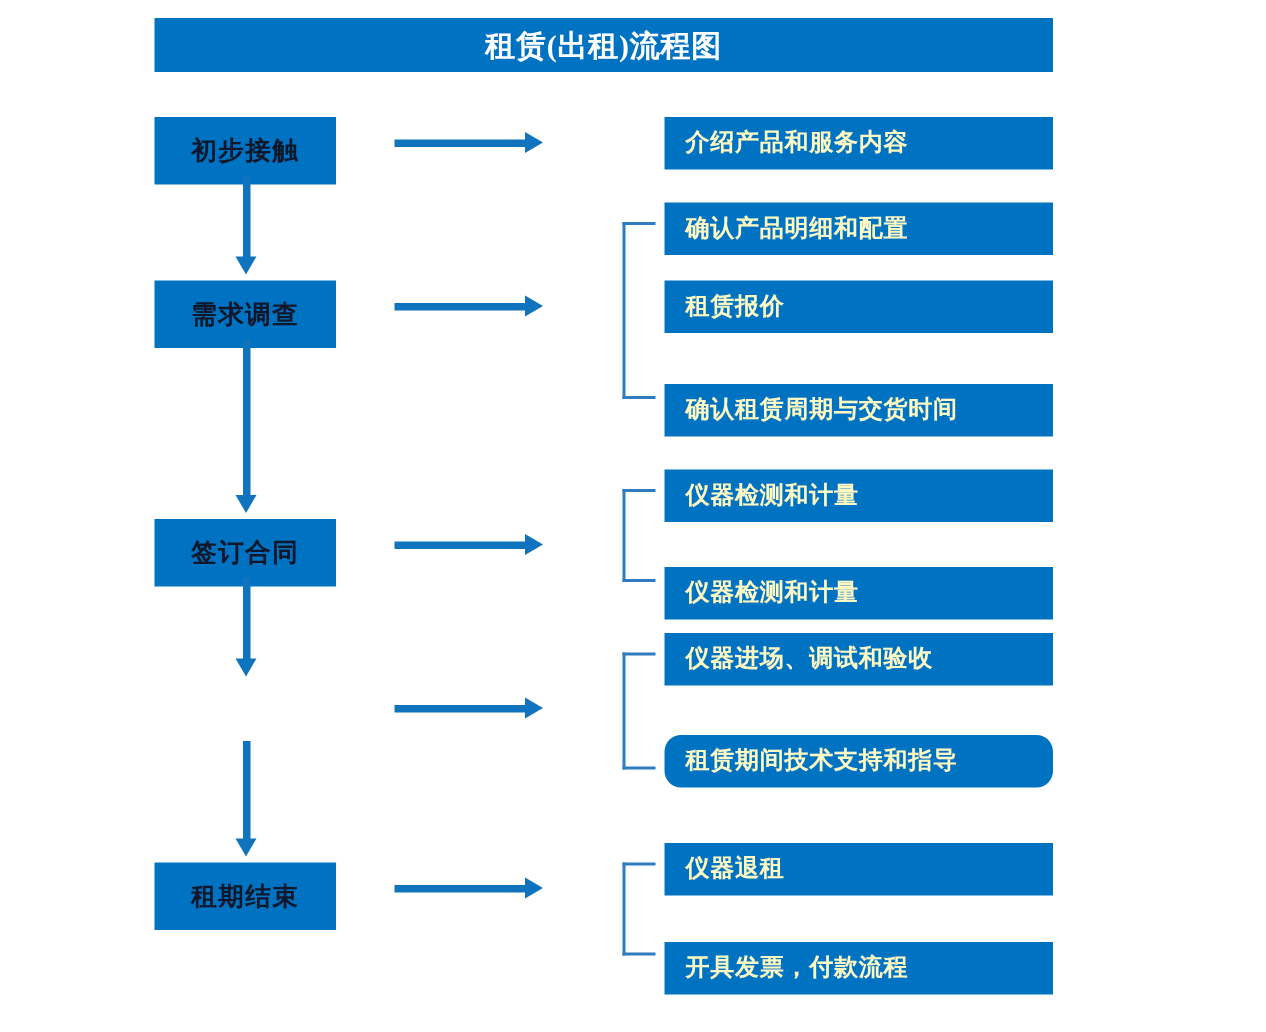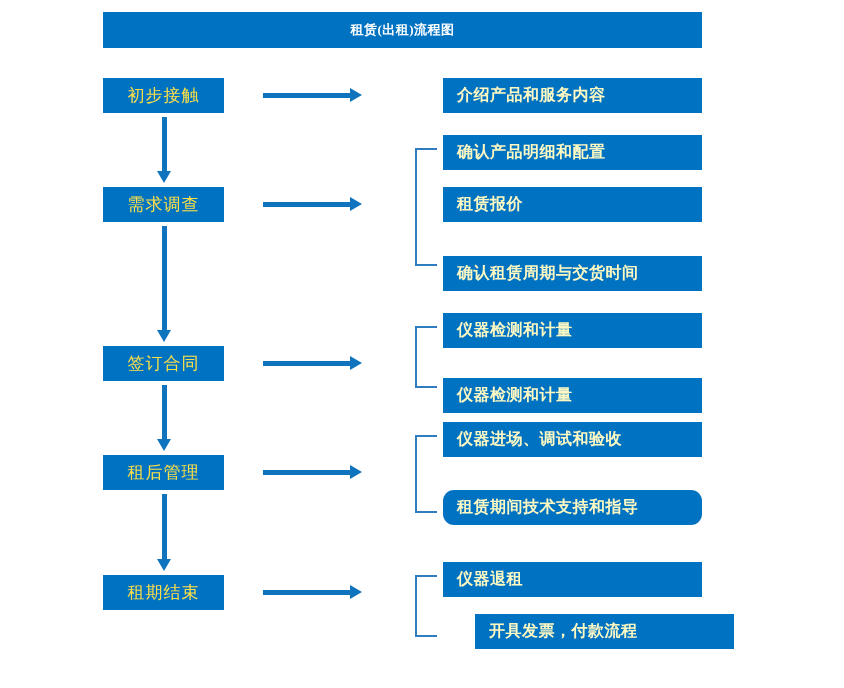--- a/index.html
+++ b/index.html
@@ -18,36 +18,36 @@
     overflow: hidden;
   }
   .title-bar {
     position: absolute;
     left: 103px;
     top: 12px;
     width: 599px;
     height: 36px;
     background: #0072c2;
     color: #ffffff;
-    font-size: 13px;
+    font-size: 20px;
     font-weight: bold;
     display: flex;
     align-items: center;
     justify-content: center;
     letter-spacing: 0.5px;
   }
   .stage-box {
     position: absolute;
     left: 103px;
     width: 121px;
-    height: 35px;
+    height: 45px;
     background: #0072c2;
-    color: #fde047;
+    color: #0f172a;
     font-size: 17px;
-    font-weight: normal;
+    font-weight: bold;
     display: flex;
     align-items: center;
     justify-content: center;
     letter-spacing: 1px;
   }
   .detail-box {
     position: absolute;
     left: 443px;
     width: 259px;
     height: 35px;
@@ -125,21 +125,20 @@
 </head>
 <body>
 
 <div id="canvas">
 
   <div class="title-bar">租赁(出租)流程图</div>
 
   <div class="stage-box" style="top:78px;">初步接触</div>
   <div class="stage-box" style="top:187px;">需求调查</div>
   <div class="stage-box" style="top:346px;">签订合同</div>
-  <div class="stage-box" style="top:455px;">租后管理</div>
   <div class="stage-box" style="top:575px;">租期结束</div>
 
   <div class="v-arrow" style="top:117px; height:66px;">
     <span class="shaft"></span>
     <span class="head"></span>
   </div>
   <div class="v-arrow" style="top:226px; height:116px;">
     <span class="shaft"></span>
     <span class="head"></span>
   </div>
@@ -180,15 +179,15 @@
 
   <div class="detail-box" style="top:78px;">介绍产品和服务内容</div>
   <div class="detail-box" style="top:135px;">确认产品明细和配置</div>
   <div class="detail-box" style="top:187px;">租赁报价</div>
   <div class="detail-box" style="top:256px;">确认租赁周期与交货时间</div>
   <div class="detail-box" style="top:313px;">仪器检测和计量</div>
   <div class="detail-box" style="top:378px;">仪器检测和计量</div>
   <div class="detail-box" style="top:422px;">仪器进场、调试和验收</div>
   <div class="detail-box" style="top:490px;border-radius:11px;">租赁期间技术支持和指导</div>
   <div class="detail-box" style="top:562px;">仪器退租</div>
-  <div class="detail-box" style="top:614px;margin-left:32px;">开具发票，付款流程</div>
+  <div class="detail-box" style="top:628px;">开具发票，付款流程</div>
 
 </div>
 
 </body></html>

